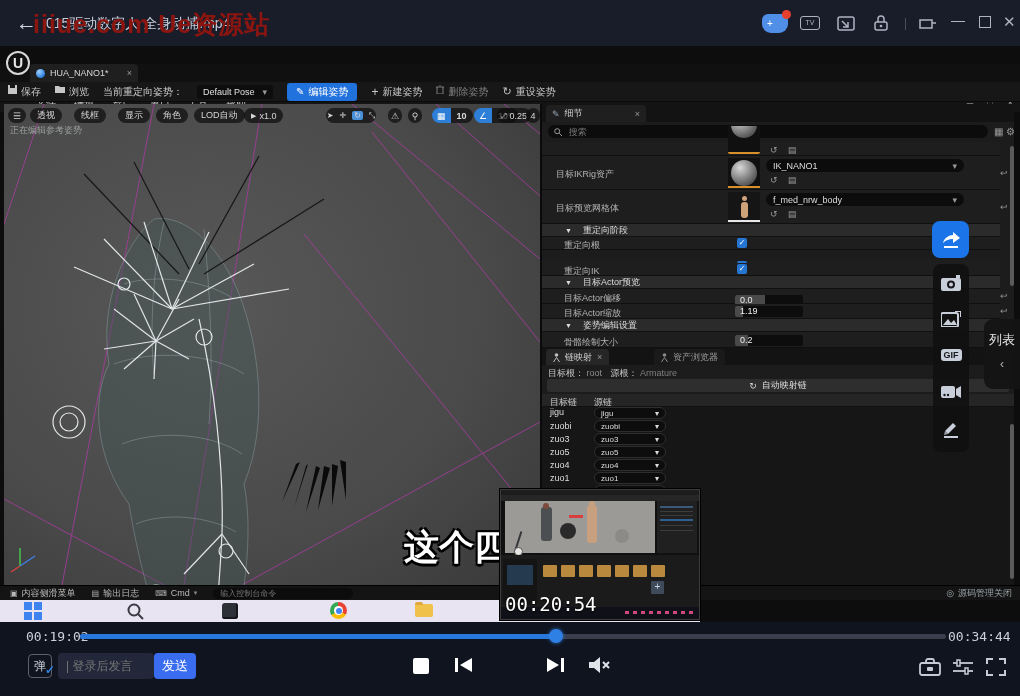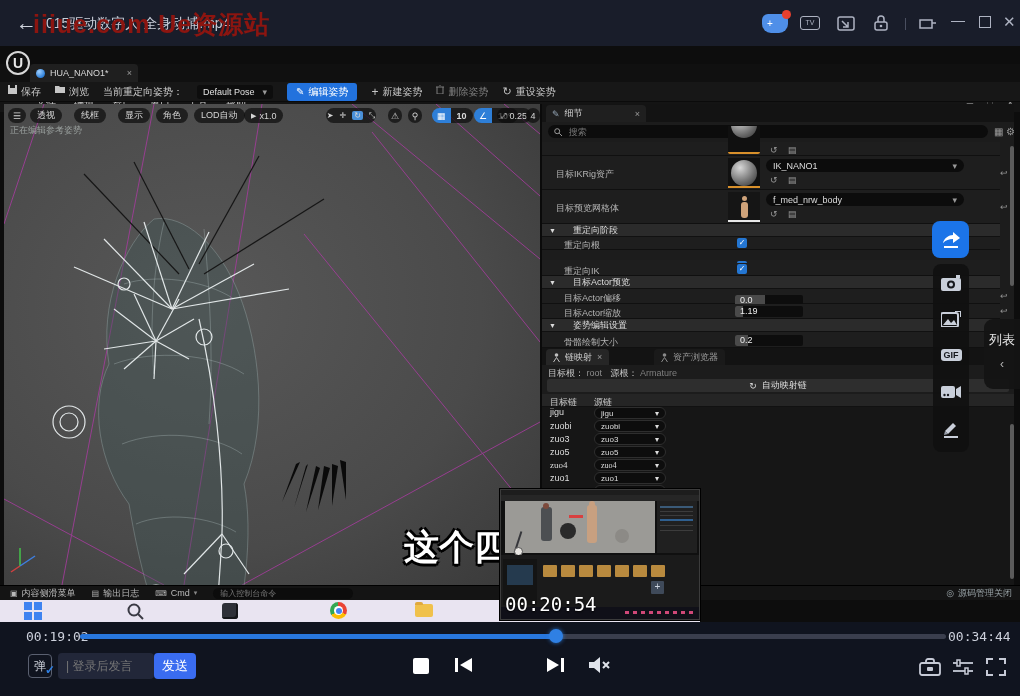--- a/index.html
+++ b/index.html
@@ -51,21 +51,21 @@
   .srch{position:absolute;left:6px;top:21px;width:440px;height:13px;background:#0c0c0c;border-radius:7px;
         display:flex;align-items:center;padding:0 6px;gap:5px;}
   .srch input{background:transparent;border:0;outline:0;color:#bbb;font-size:9px;width:100%;}
   .drow{position:absolute;left:0;width:458px;border-bottom:1px solid #101010;background:#1e1e1e;}
   .dlabel{position:absolute;left:14px;font-size:9px;color:#b4b4b4;}
   .dthumb{position:absolute;left:186px;width:32px;background:#101010;}
   .ddrop{position:absolute;left:224px;width:198px;height:13px;background:#0c0c0c;border-radius:7px;color:#ddd;
          font-size:9px;display:flex;align-items:center;padding:0 7px;justify-content:space-between;}
   .dico{position:absolute;font-size:9px;color:#9a9a9a;}
   .sect{position:absolute;left:0;width:458px;height:13px;background:#2b2b2b;color:#dcdcdc;font-size:9px;
-        display:flex;align-items:center;padding-left:7px;gap:17px;border-bottom:1px solid #111;}
+        display:flex;align-items:center;padding-left:23px;gap:11px;border-bottom:1px solid #111;}
   .chk{position:absolute;left:195px;width:10px;height:10px;background:#2476d2;border-radius:2px;color:#fff;
        font-size:8px;line-height:10px;text-align:center;}
   .vfield{position:absolute;left:193px;width:68px;height:11px;background:#0d0d0d;border-radius:2px;overflow:hidden;}
   .vfill{position:absolute;left:0;top:0;height:11px;background:#4a4a4a;}
   .vtext{position:absolute;left:5px;top:0;font-size:9px;color:#eee;line-height:11px;}
   .rst{position:absolute;left:458px;font-size:9px;color:#8f8f8f;}
   .chtab{position:absolute;top:1px;height:16px;background:#262626;border-radius:4px 4px 0 0;color:#d0d0d0;
          font-size:9px;display:flex;align-items:center;padding:0 7px;gap:5px;}
   .chain-t{position:absolute;left:8px;font-size:9px;color:#ddd;}
   .chain-dd{position:absolute;left:52px;width:72px;height:12px;background:#0d0d0d;border:1px solid #2e2e2e;
@@ -491,21 +491,21 @@
               <span>▾</span>
             </div>
           </div>
         <div style="position:relative;height:13px;">
             <span class="chain-t" style="top:1px;">zuo5</span>
             <div class="chain-dd" style="top:0;">
               <span>zuo5</span>
               <span>▾</span>
             </div>
           </div>
-        <div style="position:relative;height:13px;font-family:Liberation Serif, serif;">
+        <div style="position:relative;height:13px;">
             <span class="chain-t" style="top:1px;">zuo4</span>
             <div class="chain-dd" style="top:0;">
               <span>zuo4</span>
               <span>▾</span>
             </div>
           </div>
         <div style="position:relative;height:13px;">
             <span class="chain-t" style="top:1px;">zuo1</span>
             <div class="chain-dd" style="top:0;">
               <span>zuo1</span>

